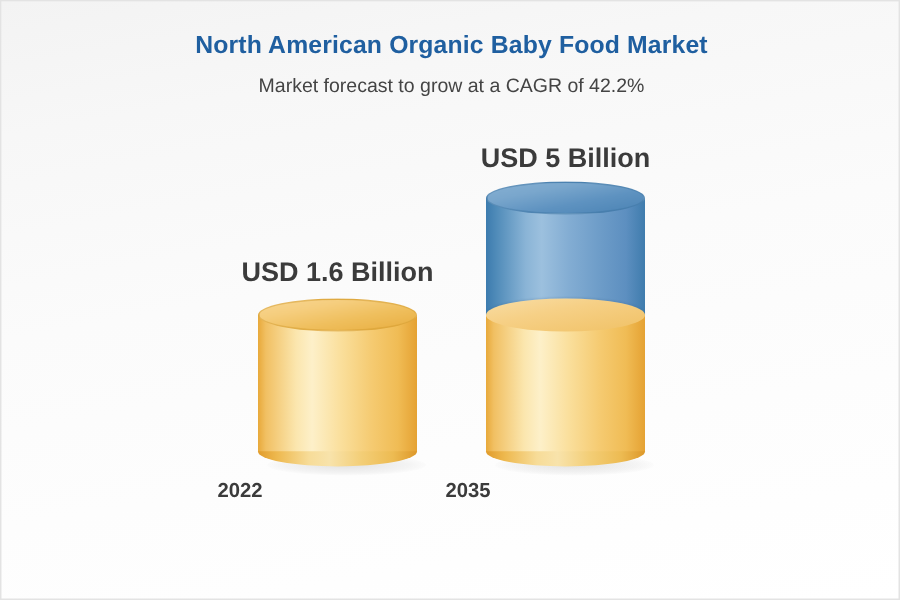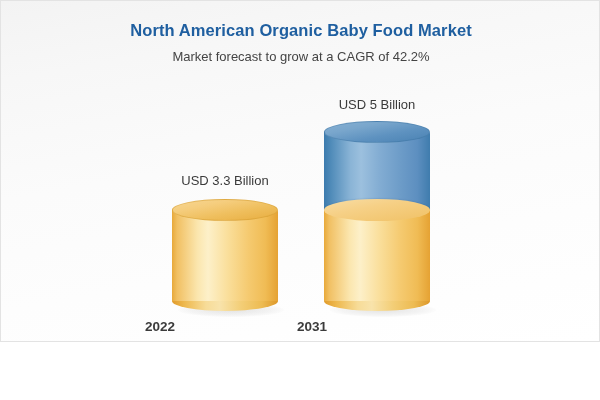--- a/index.html
+++ b/index.html
@@ -9,21 +9,21 @@
   body {
     width: 600px;
     height: 400px;
     font-family: "Liberation Sans", sans-serif;
     background: #ffffff;
   }
 
   #infographic {
     position: relative;
     width: 600px;
-    height: 342px;
+    height: 400px;
     box-sizing: border-box;
     border: 1px solid #e3e3e3;
     background: linear-gradient(170deg, #f3f3f3 0%, #f7f7f7 18%, #fbfbfb 45%, #fdfdfd 70%, #ffffff 100%);
     overflow: hidden;
   }
 
   
   .header {
     position: absolute;
     top: 18px;
@@ -62,22 +62,22 @@
     text-align: center;
   }
   .bar-group.g-2022 { left: 144px; }
   .bar-group.g-2028 { left: 296px; }
 
   .value-label {
     position: absolute;
     width: 160px;
     left: 0;
     text-align: center;
-    font-size: 13px;
-    font-weight: normal;
+    font-size: 18px;
+    font-weight: bold;
     color: #3b3b3b;
     line-height: 16px;
   }
   .value-label.v-2022 { top: 172px; }
   .value-label.v-2028 { top: 96px; }
 
   .cat-label {
     position: absolute;
     width: 160px;
     left: 0;
@@ -247,21 +247,21 @@
 <div id="infographic">
 
   <div class="header">
     <div class="chart-title">North American Organic Baby Food Market</div>
     <div class="chart-subtitle">Market forecast to grow at a CAGR of 42.2%</div>
   </div>
 
   <div class="plot">
 
     <div class="bar-group g-2022">
-      <div class="value-label v-2022">USD 3.3 Billion</div>
+      <div class="value-label v-2022">USD 1.6 Billion</div>
 
       <div class="cylinder cyl-2022">
         <div class="cyl-shadow"></div>
         <div class="cap cap-bottom" style="top:92px;"></div>
         <div class="cyl-body" style="top:11px; height:91px;">
           <div class="seg seg-yellow" style="top:0; height:91px;"></div>
         </div>
         <div class="cap cap-yellow-top" style="top:0;"></div>
       </div>
 
@@ -275,19 +275,19 @@
         <div class="cyl-shadow"></div>
         <div class="cap cap-bottom" style="top:170px;"></div>
         <div class="cyl-body" style="top:11px; height:169px;">
           <div class="seg seg-blue" style="top:0; height:78px;"></div>
           <div class="seg seg-yellow" style="top:78px; height:91px;"></div>
         </div>
         <div class="cap cap-divider" style="top:78px;"></div>
         <div class="cap cap-blue-top" style="top:0;"></div>
       </div>
 
-      <div class="cat-label">2031</div>
+      <div class="cat-label">2035</div>
     </div>
 
   </div>
 
 
 </div>
 
 </body></html>

